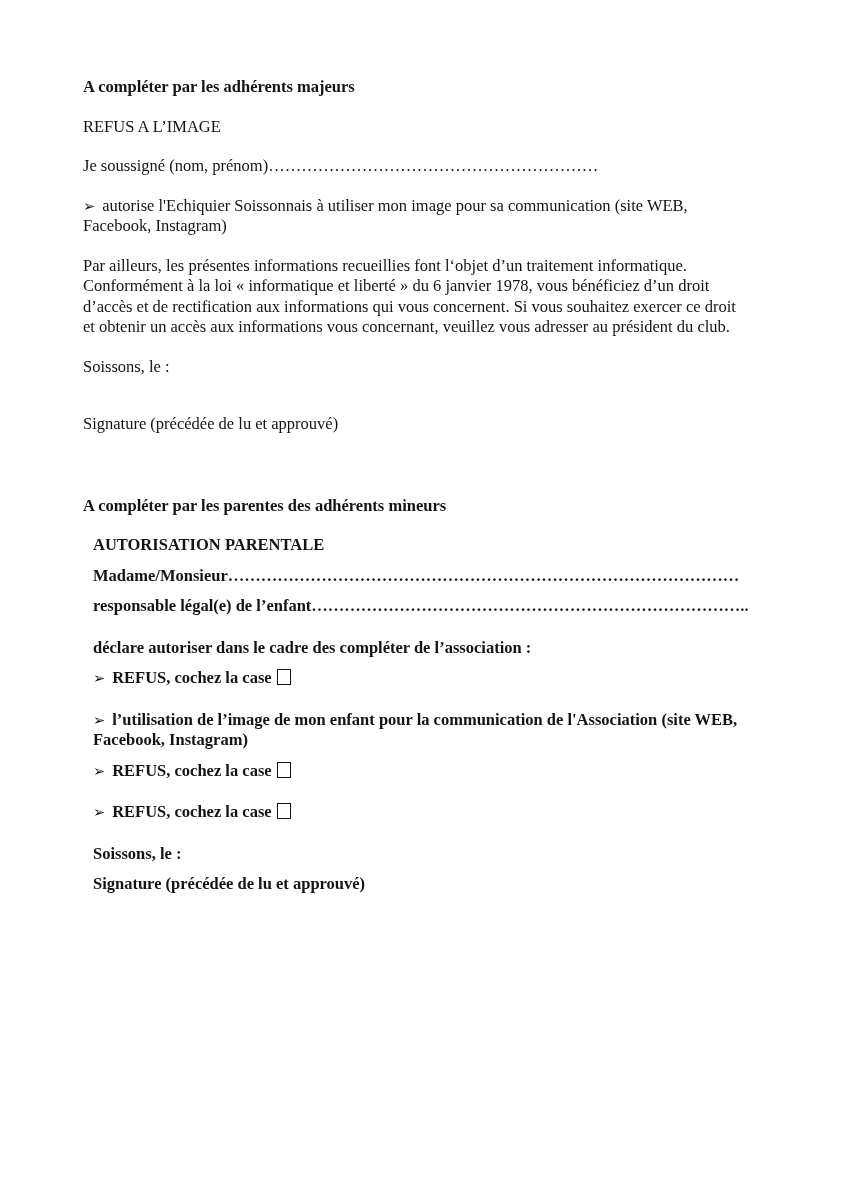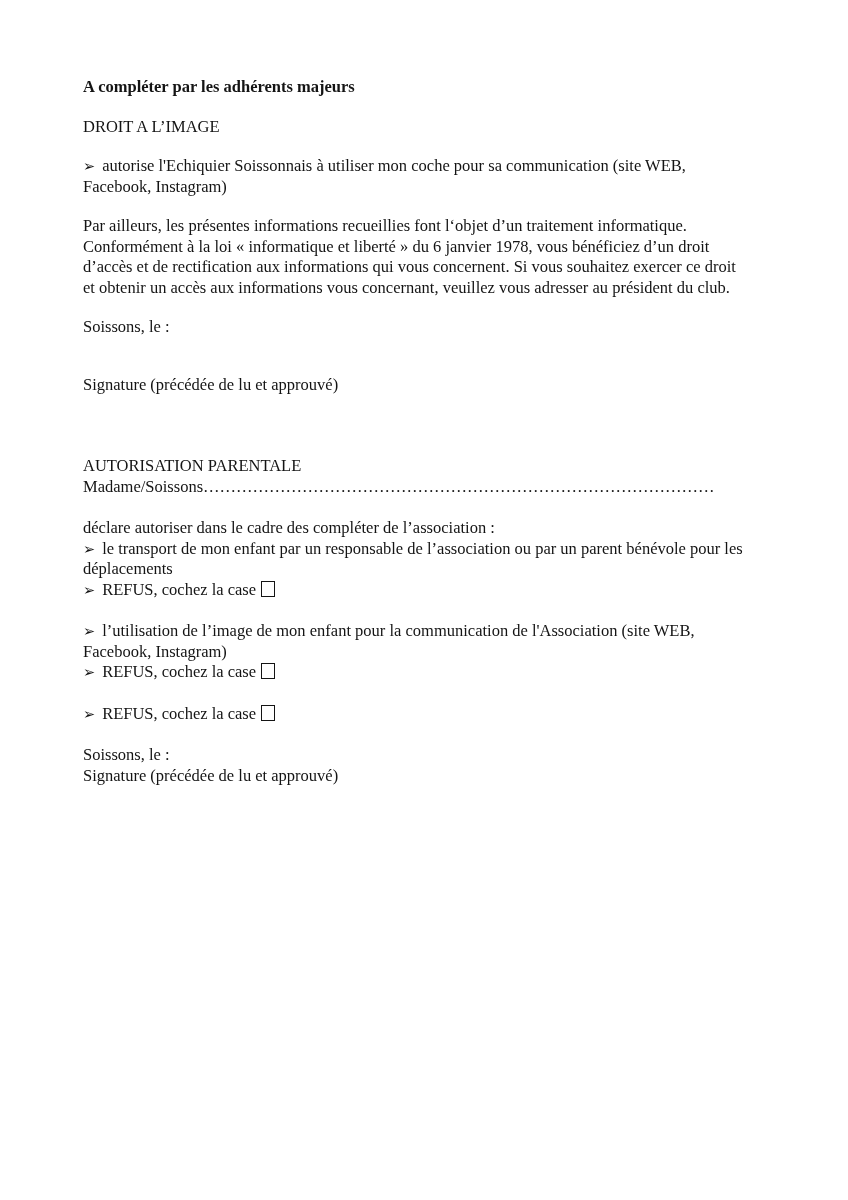--- a/index.html
+++ b/index.html
@@ -22,21 +22,21 @@
     width: 848px;
     height: 1200px;
     padding: 77px 60px 0 83px;
   }
   p { margin: 0 0 19px 0; }
   .b { font-weight: bold; }
   .ml { white-space: pre-line; }
   .mb2 { margin-bottom: 37px; }   
   .mb3 { margin-bottom: 61px; }   
   .block { margin: 0 0 21px 0; }
-  .block p { margin: 0; }
+  .block p { margin: 10px; font-weight: bold; }
   .bullet {
     font-family: "DejaVu Sans", sans-serif;
     font-size: 14.5px;
     margin-right: 7px;
   }
   .checkbox {
     display: inline-block;
     width: 12px;
     height: 14px;
     border: 1px solid #141414;
@@ -46,48 +46,49 @@
   .checkbox.end { margin: 0 0 0 5px; }
 </style>
 </head>
 <body>
 
 <main class="page">
 
   <section>
     <p class="b">A compléter par les adhérents majeurs</p>
 
-    <p>DROIT A L’IMAGE</p>
+    <p>REFUS A L’IMAGE</p>
 
+    <p>Je soussigné (nom, prénom)……………………………………………………</p>
 
-    <p><span class="bullet">➢</span><span class="ml">autorise l'Echiquier Soissonnais à utiliser mon coche pour sa communication (site WEB,
+    <p><span class="bullet">➢</span><span class="ml">autorise l'Echiquier Soissonnais à utiliser mon image pour sa communication (site WEB,
 Facebook, Instagram)</span></p>
 
 
     <p class="ml">Par ailleurs, les présentes informations recueillies font l‘objet d’un traitement informatique.
 Conformément à la loi « informatique et liberté » du 6 janvier 1978, vous bénéficiez d’un droit
 d’accès et de rectification aux informations qui vous concernent. Si vous souhaitez exercer ce droit
 et obtenir un accès aux informations vous concernant, veuillez vous adresser au président du club.</p>
 
     <p class="mb2">Soissons, le :</p>
 
     <p class="mb3">Signature (précédée de lu et approuvé)</p>
   </section>
 
   <section>
+    <p class="b">A compléter par les parentes des adhérents mineurs</p>
 
     <div class="block">
       <p>AUTORISATION PARENTALE</p>
-      <p>Madame/Soissons…………………………………………………………………………………</p>
+      <p>Madame/Monsieur…………………………………………………………………………………</p>
+      <p>responsable légal(e) de l’enfant……………………………………………………………………..</p>
     </div>
 
     <div class="block">
       <p>déclare autoriser dans le cadre des compléter de l’association :</p>
-      <p><span class="bullet">➢</span><span class="ml">le transport de mon enfant par un responsable de l’association ou par un parent bénévole pour les
-déplacements</span></p>
       <p><span class="bullet">➢</span><span>REFUS, cochez la case</span><span class="checkbox end"></span></p>
     </div>
 
     <div class="block">
       <p><span class="bullet">➢</span><span class="ml">l’utilisation de l’image de mon enfant pour la communication de l'Association (site WEB,
 Facebook, Instagram)</span></p>
       <p><span class="bullet">➢</span><span>REFUS, cochez la case</span><span class="checkbox end"></span></p>
     </div>
 
     <div class="block">

